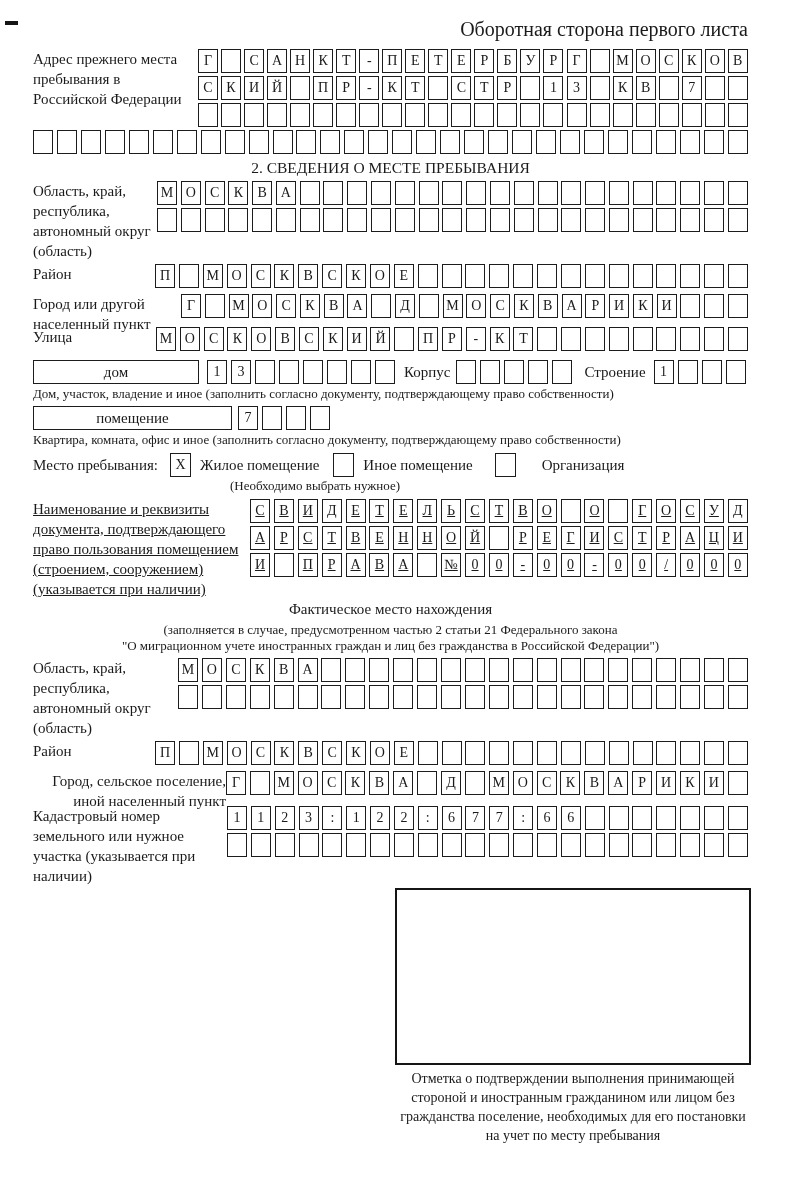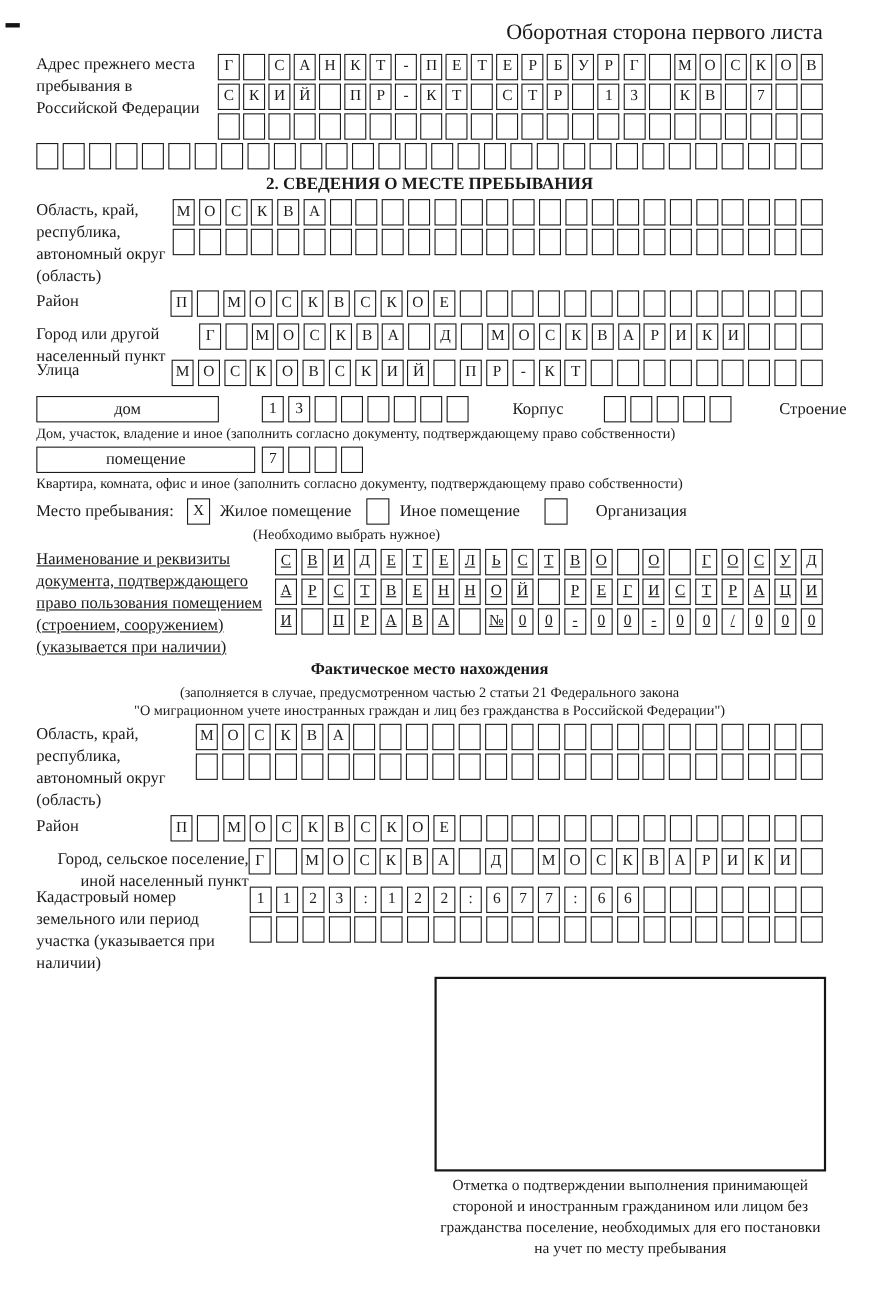--- a/index.html
+++ b/index.html
@@ -11,21 +11,21 @@
   .flex { display:flex; align-items:flex-start; }
   .lbl { font-size:15px; line-height:20px; flex:none; }
   .rows { flex:1; }
   .cells { display:flex; justify-content:space-between; margin-bottom:3px; }
   .cells-f { display:flex; gap:4px; }
   .cell { flex:none; width:20px; height:24px; border:1.5px solid #1c1c1c;
           display:flex; align-items:center; justify-content:center;
           font-size:14px; line-height:1; }
   .note { font-size:13px; line-height:16px; }
   .center { text-align:center; }
-  .sec-title { font-weight:bold; font-size:15.5px; text-align:center; }
+  .sec-title { font-weight:normal; font-size:15.5px; text-align:center; }
   .block { margin-top:3px; }
   .tight .lbl { height:24px; overflow:visible; }
   .widebox { height:24px; border:1.5px solid #1c1c1c; display:flex; align-items:center;
              justify-content:center; font-size:15px; flex:none; }
   .chk { flex:none; width:21px; height:24px; border:1.5px solid #1c1c1c; display:flex;
          align-items:center; justify-content:center; font-size:14px; }
   .stay { display:flex; align-items:center; font-size:15px; margin-top:5px; }
   .stamp-box { margin-left:362px; margin-top:2px; width:356px; height:177px; border:2px solid #151515; }
   .stamp-note { margin-left:320px; margin-top:4px; width:440px; font-size:14px; line-height:19px; text-align:center; }
 </style>
@@ -299,21 +299,21 @@
         <div class="cell"></div>
         <div class="cell"></div>
         <div class="cell"></div>
         <div class="cell"></div>
         <div class="cell"></div>
         <div class="cell"></div>
         <div class="cell"></div>
       </div>
   </div>
 
-  <div class="flex" style="margin-top:6px; align-items:center;gap:31px;">
+  <div class="flex" style="margin-top:6px; align-items:center;">
     <div class="widebox" style="width:166px;">дом</div>
     <div class="cells-f" style="margin-left:8px;">
         <div class="cell">1</div>
         <div class="cell">3</div>
         <div class="cell"></div>
         <div class="cell"></div>
         <div class="cell"></div>
         <div class="cell"></div>
         <div class="cell"></div>
         <div class="cell"></div>
@@ -548,21 +548,21 @@
         <div class="cell">А</div>
         <div class="cell">Р</div>
         <div class="cell">И</div>
         <div class="cell">К</div>
         <div class="cell">И</div>
         <div class="cell"></div>
       </div>
   </div>
 
   <div class="flex" style="margin-top:8px;">
-    <div class="lbl" style="width:194px;">Кадастровый номер земельного или период участка (указывается при наличии)</div>
+    <div class="lbl" style="width:194px;">Кадастровый номер земельного или нужное участка (указывается при наличии)</div>
     <div class="rows">
       <div class="cells">
           <div class="cell">1</div>
           <div class="cell">1</div>
           <div class="cell">2</div>
           <div class="cell">3</div>
           <div class="cell">:</div>
           <div class="cell">1</div>
           <div class="cell">2</div>
           <div class="cell">2</div>

